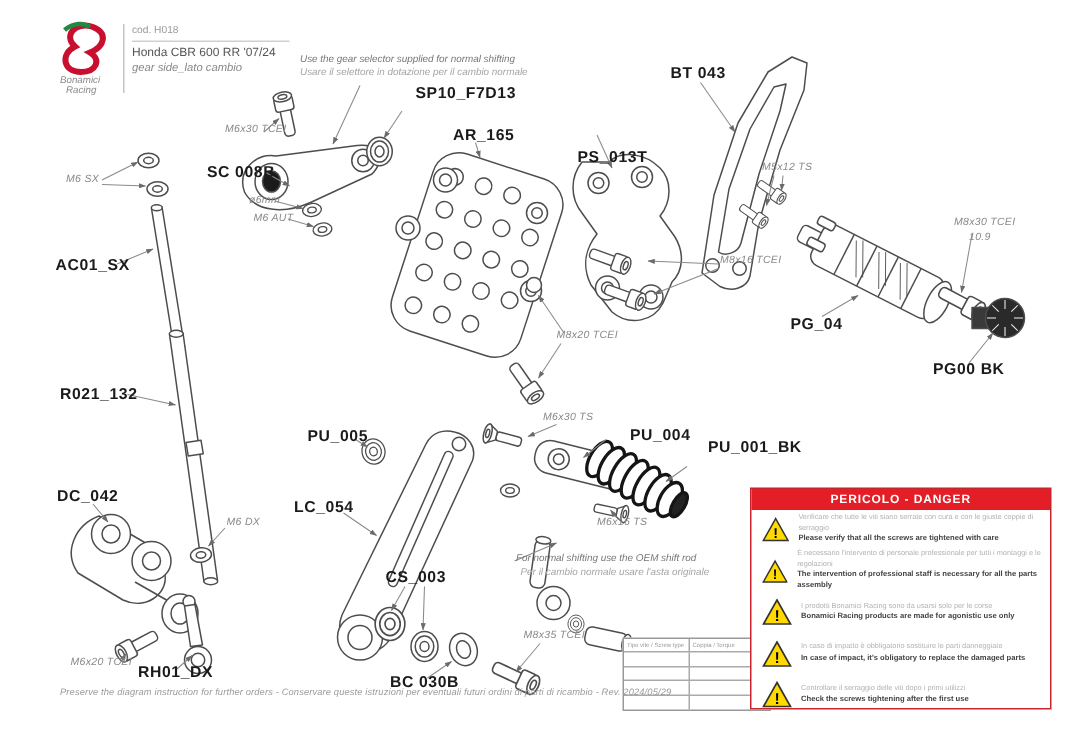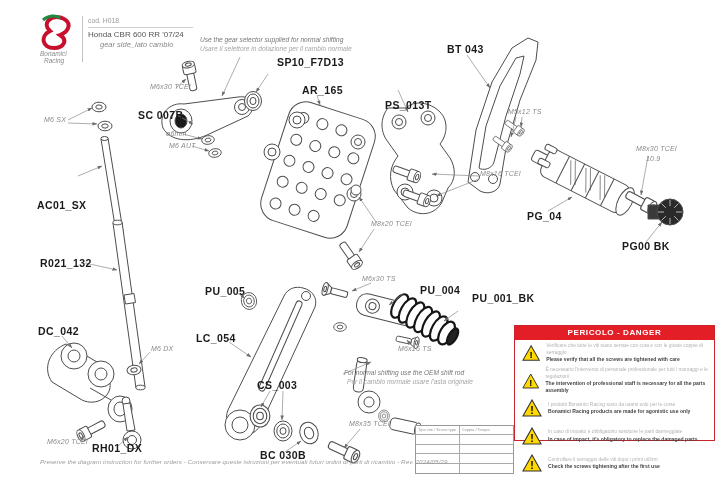--- a/index.html
+++ b/index.html
@@ -12,21 +12,21 @@
   .note-en{font-style:italic;font-size:6.6px;color:#777;}
   .note-it{font-style:italic;font-size:6.6px;color:#a5a5a5;}
   .brand{font-style:italic;font-size:6.5px;color:#8a8a8a;}
   .hdr-code{font-size:6.8px;color:#999;}
   .hdr-model{font-size:8px;color:#555;}
   .hdr-side{font-size:7.5px;color:#888;font-style:italic;}
   .vrule{position:absolute;width:1px;background:#c3c3c3;}
   .hrule{position:absolute;height:1px;background:#d0d0d0;}
   .footer{font-style:italic;font-size:6.2px;color:#9b9b9b;letter-spacing:.1px;}
   
-  .danger{position:absolute;left:514px;top:325px;width:201px;height:116px;border:1.6px solid #c8242b;background:#fff;box-sizing:border-box;}
+  .danger{position:absolute;left:500px;top:325px;width:201px;height:148px;border:1.6px solid #c8242b;background:#fff;box-sizing:border-box;}
   .danger-head{background:#e31e26;color:#fff;font-weight:bold;font-size:8px;text-align:center;letter-spacing:.6px;padding:2px 0 2.5px;}
   .warn-row{display:flex;align-items:center;gap:6px;padding:1.5px 5px 1.5px 7px;height:24.5px;}
   .warn-text{line-height:1.35;}
   .warn-it{font-size:4.9px;color:#b3b3b3;display:block;}
   .warn-en{font-size:5.1px;color:#444;font-weight:bold;display:block;}
   
   .ttable{position:absolute;left:415px;top:425px;width:99px;height:49px;border:1px solid #999;box-sizing:border-box;display:grid;grid-template-columns:45% 55%;grid-template-rows:9px repeat(4,1fr);background:#fff;}
   .ttable>div{border-bottom:.5px solid #aaa;border-right:.5px solid #aaa;font-size:4px;color:#999;overflow:hidden;padding:1px 2px;box-sizing:border-box;}
   .ttable>div:nth-child(2n){border-right:none;}
   .ttable>div:nth-last-child(-n+2){border-bottom:none;}
@@ -291,35 +291,35 @@
   <svg class="abs" style="left:38px;top:13px;" width="42" height="38" viewBox="0 0 42 38">
     <path d="M24,5 C12,1 4,11 12,18 C2,23 4,35 16,35 C26,35 30,27 22,22 C32,18 34,9 24,5 Z" fill="none" stroke="#C8102E" stroke-width="4"></path>
     <path d="M5,7 C11,2 18,2 22,5" stroke="#1F8A44" stroke-width="3" fill="none"></path>
   </svg>
   <div class="abs brand" style="left:40px;top:50px;">Bonamici</div>
   <div class="abs brand" style="left:44px;top:57px;">Racing</div>
   <div class="vrule" style="left:82px;top:16px;height:46px;"></div>
   <div class="abs hdr-code" style="left:88px;top:17px;">cod. H018</div>
   <div class="hrule" style="left:88px;top:27px;width:105px;"></div>
   <div class="abs hdr-model" style="left:88px;top:30px;">Honda CBR 600 RR '07/24</div>
-  <div class="abs hdr-side" style="left:100px;top:40px;">gear side_lato cambio</div>
+  <div class="abs hdr-side" style="left:88px;top:40px;">gear side_lato cambio</div>
 
   <div class="abs note-en" style="left:200px;top:36px;">Use the gear selector supplied for normal shifting</div>
   <div class="abs note-it" style="left:200px;top:45px;">Usare il selettore in dotazione per il cambio normale</div>
   <div class="abs note-en" style="left:344px;top:369px;">For normal shifting use the OEM shift rod</div>
   <div class="abs note-it" style="left:347px;top:378px;">Per il cambio normale usare l'asta originale</div>
 
   <div class="abs plabel" style="left:253px;top:56px;padding-left:24px;">SP10_F7D13</div>
-  <div class="abs plabel" style="left:138px;top:109px;">SC 007B</div>
+  <div class="abs plabel" style="left:138px;top:109px;">SC 008B</div>
   <div class="abs plabel" style="left:302px;top:84px;">AR_165</div>
   <div class="abs plabel" style="left:385px;top:79px;margin-top:20px;">PS_013T</div>
   <div class="abs plabel" style="left:447px;top:43px;">BT 043</div>
   <div class="abs plabel" style="left:527px;top:210px;">PG_04</div>
   <div class="abs plabel" style="left:622px;top:240px;">PG00 BK</div>
-  <div class="abs plabel" style="left:37px;top:171px;margin-top:28px;">AC01_SX</div>
+  <div class="abs plabel" style="left:37px;top:171px;">AC01_SX</div>
   <div class="abs plabel" style="left:40px;top:257px;">R021_132</div>
   <div class="abs plabel" style="left:38px;top:325px;">DC_042</div>
   <div class="abs plabel" style="left:92px;top:442px;">RH01_DX</div>
   <div class="abs plabel" style="left:205px;top:285px;">PU_005</div>
   <div class="abs plabel" style="left:196px;top:332px;">LC_054</div>
   <div class="abs plabel" style="left:257px;top:379px;">CS_003</div>
   <div class="abs plabel" style="left:260px;top:449px;">BC 030B</div>
   <div class="abs plabel" style="left:404px;top:284px;margin-left:16px;">PU_004</div>
   <div class="abs plabel" style="left:458px;top:292px;padding-left:14px;">PU_001_BK</div>
 

